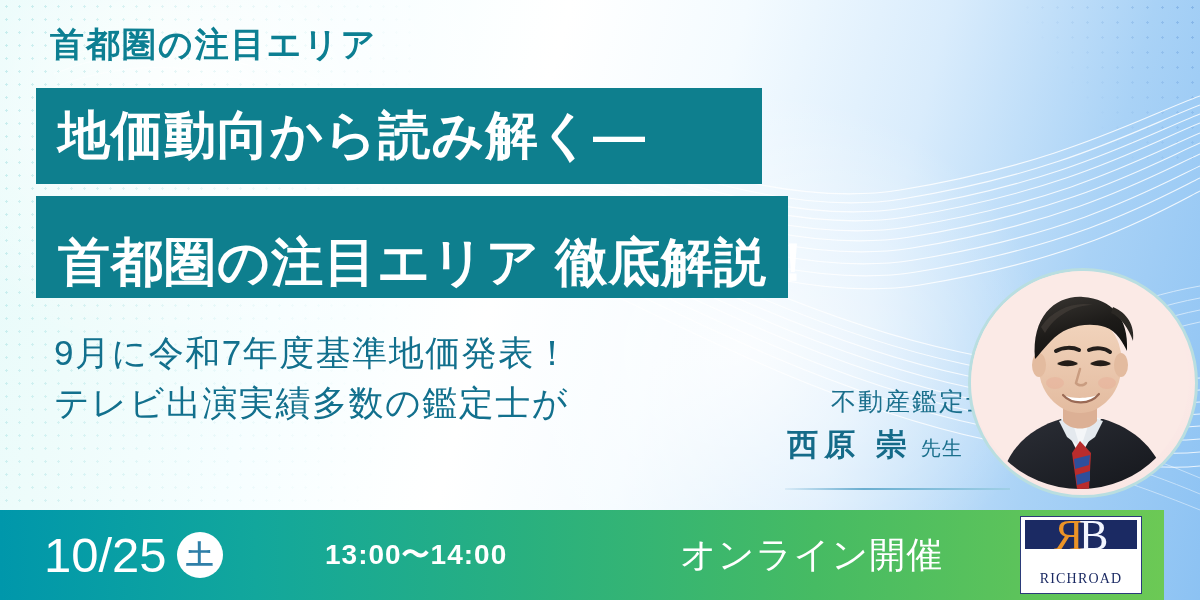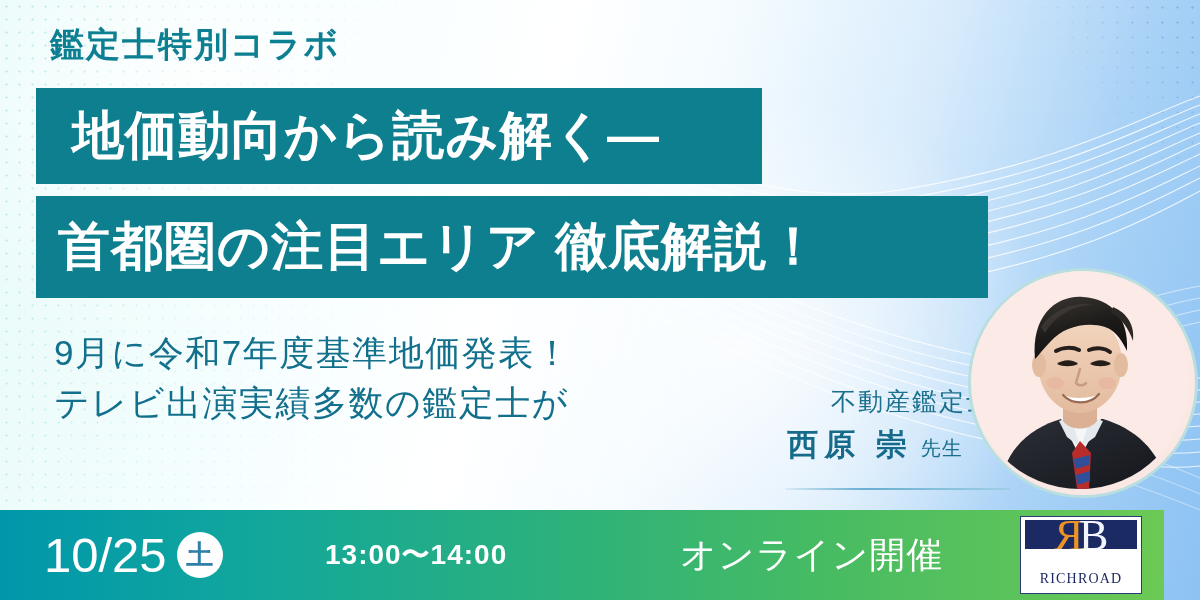--- a/index.html
+++ b/index.html
@@ -88,30 +88,31 @@
     color: #ffffff;
     font-weight: 700;
     display: flex;
     align-items: center;
     white-space: nowrap;
     box-sizing: border-box;
   }
   .title-bar-1 {
     left: 36px; top: 88px;
     width: 726px; height: 96px;
-    padding-left: 36px;
-    font-size: 52px;
-    letter-spacing: 1px;
-  }
-  .title-bar-2 {
-    left: 36px; top: 196px;
-    width: 952px; height: 102px;
     padding-left: 22px;
     font-size: 52px;
     letter-spacing: 1px;
+  }
+  .title-bar-2 {
+    left: 36px; top: 196px;
+    width: 752px; height: 102px;
+    padding-left: 22px;
+    font-size: 52px;
+    letter-spacing: 1px;
+    align-items: flex-end;
   }
 
   
   .description {
     position: absolute;
     left: 54px; top: 328px;
     font-size: 35px;
     font-weight: 500;
     line-height: 1.42;
     color: #12708d;
@@ -318,21 +319,21 @@
       <path d="M42 106 C 154 58, 276 88, 378 160"></path>
       <path d="M36 124 C 152 74, 278 106, 384 180"></path>
     </g>
     <g stroke="#ffffff" stroke-width="1" fill="none" opacity="0.45">
       <path d="M1000 420 C 1070 432, 1140 452, 1200 478"></path>
       <path d="M996 434 C 1068 446, 1138 468, 1200 494"></path>
       <path d="M992 448 C 1066 460, 1136 484, 1200 510"></path>
     </g>
   </svg>
 
-  <div class="eyebrow">鑑定士特別コラボ</div>
+  <div class="eyebrow">首都圏の注目エリア</div>
 
   <div class="title-bar title-bar-1">
     <span>地価動向から読み解く―</span>
   </div>
   <div class="title-bar title-bar-2">
     <span>首都圏の注目エリア 徹底解説！</span>
   </div>
 
   <div class="description">
     <div>9月に令和7年度基準地価発表！</div>

